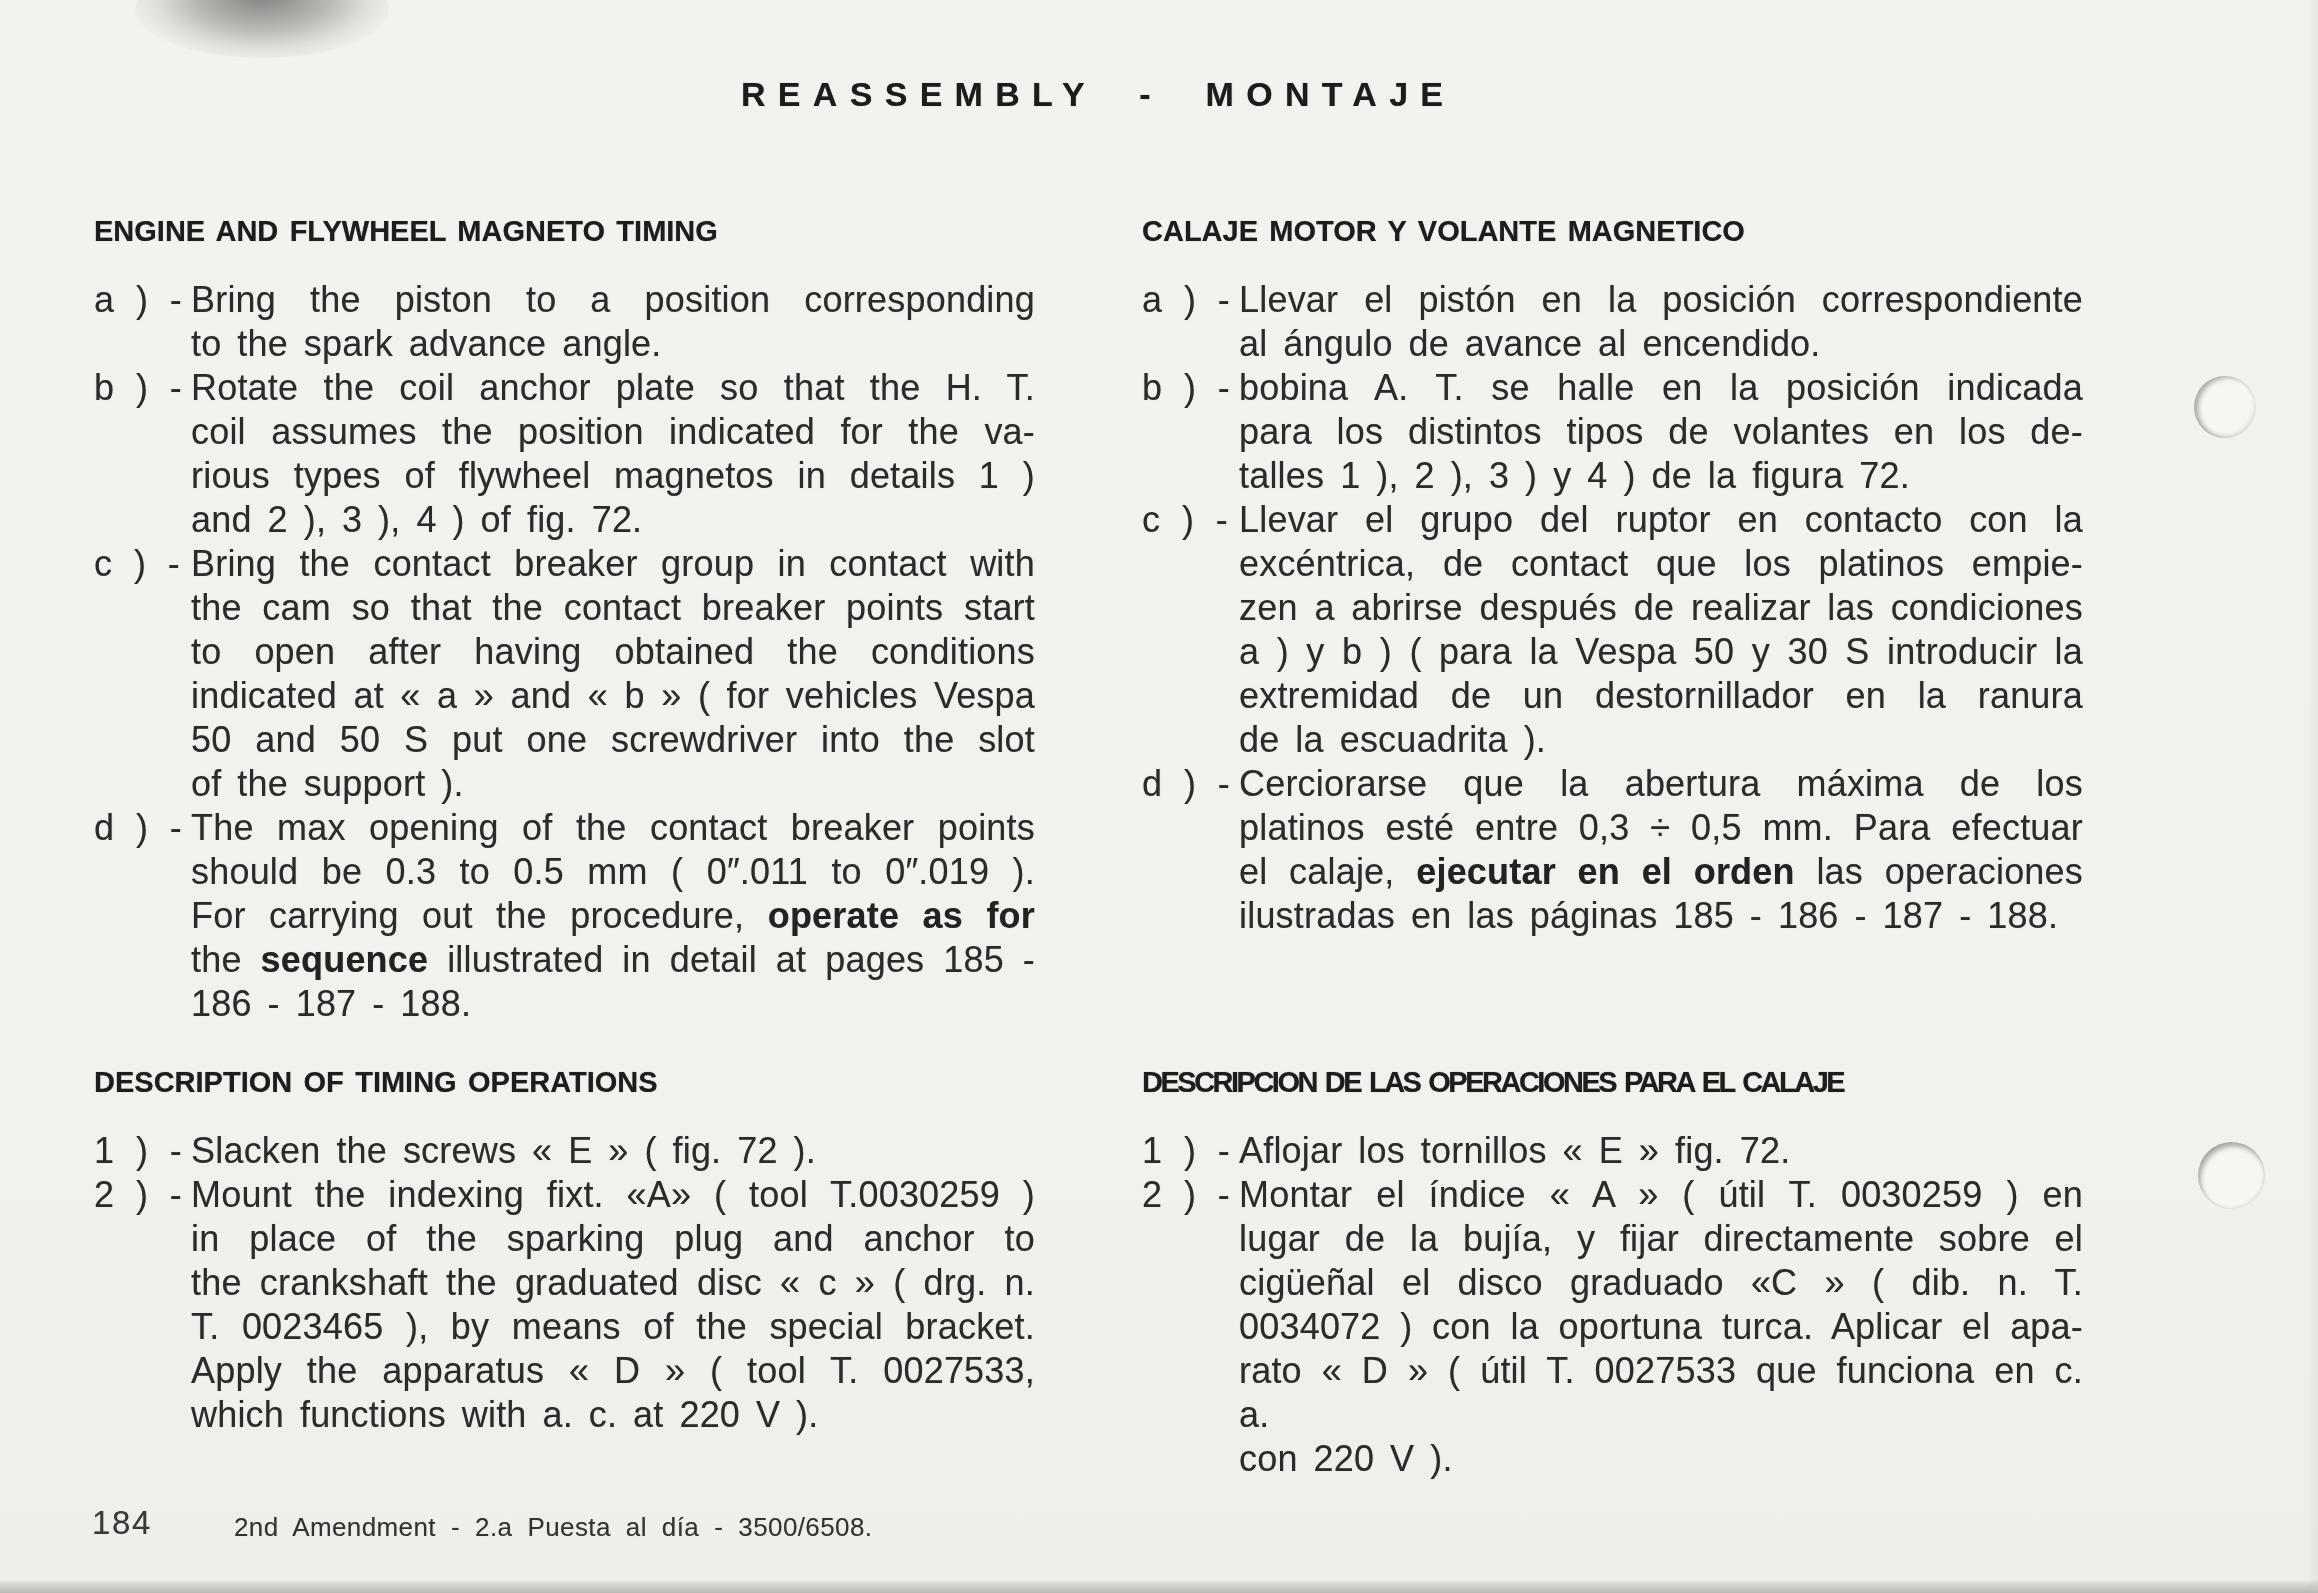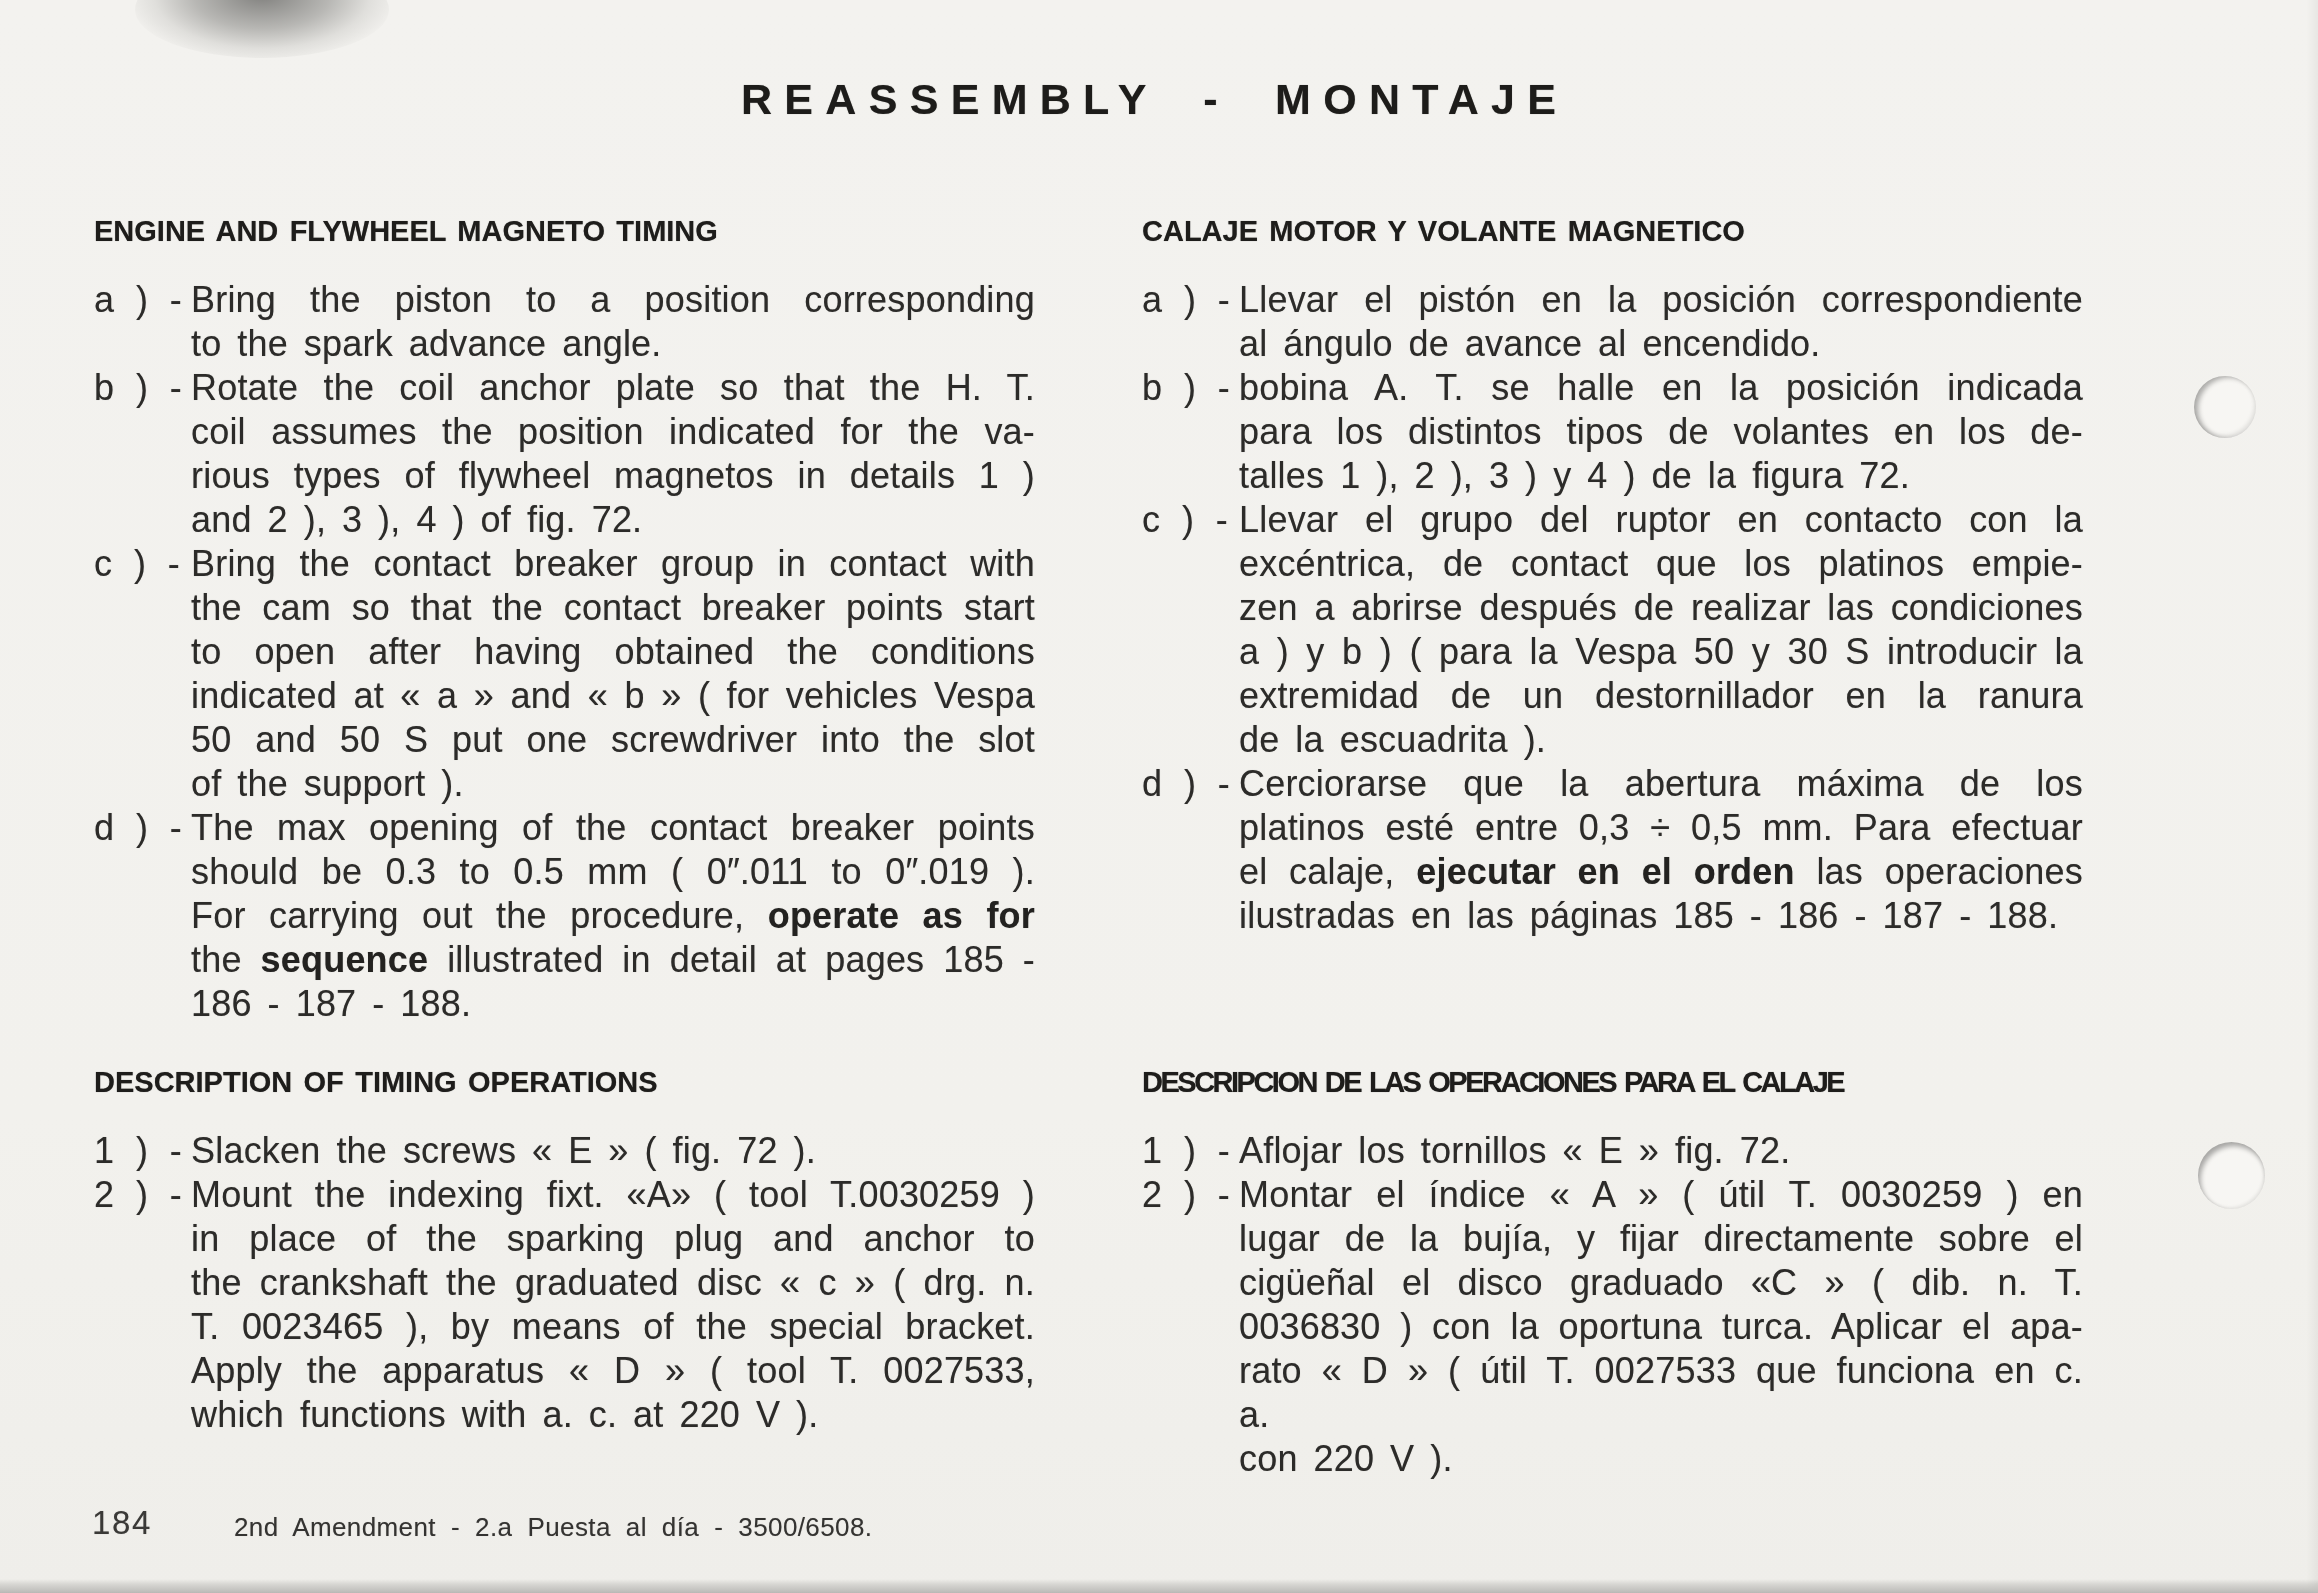--- a/index.html
+++ b/index.html
@@ -41,21 +41,21 @@
       rgba(130,129,126,0) 0%, rgba(130,129,126,0.22) 35%, #c1c0bd 80%, #b4b3b0 100%);
   }
   .right-shade {
     position:absolute; right:0; top:0; width:13px; height:100%;
     background:linear-gradient(to right, rgba(0,0,0,0), rgba(0,0,0,0.05));
   }
 
   
   .title {
     position:absolute; left:741px; top:75px; margin:0;
-    font-size:43px; font-weight:700; white-space:nowrap;
+    font-size:34px; font-weight:700; white-space:nowrap;
     letter-spacing:12.3px; word-spacing:21px;
     color:#1d1c1a; text-shadow:0 0 0.8px rgba(25,25,23,0.5);
   }
 
   
   .col {
     position:absolute; top:209px; width:941px;
     font-size:36px; line-height:44px;
     letter-spacing:0.2px; word-spacing:5.7px;
     text-shadow:0 0 0.8px rgba(48,48,45,0.35);
@@ -183,21 +183,21 @@
         <h2 class="heading condensed">DESCRIPCION DE LAS OPERACIONES PARA EL CALAJE</h2>
         <div class="item">
           <span class="marker">1 )  -</span>
           <div class="line last"><span>Aflojar los tornillos « E » fig. 72.</span></div>
         </div>
         <div class="item">
           <span class="marker">2 )  -</span>
           <div class="line"><span>Montar el índice « A » ( útil T. 0030259 ) en</span></div>
           <div class="line"><span>lugar de la bujía, y fijar directamente sobre el</span></div>
           <div class="line"><span>cigüeñal el disco graduado «C » ( dib. n. T.</span></div>
-          <div class="line"><span>0036830 ) con la oportuna turca. Aplicar el apa-</span></div>
+          <div class="line"><span>0034072 ) con la oportuna turca. Aplicar el apa-</span></div>
           <div class="line"><span>rato « D » ( útil T. 0027533 que funciona en c. a.</span></div>
           <div class="line last"><span>con 220 V ).</span></div>
         </div>
       </div>
     </div>
 
   <div>
     <span class="pagenum">184</span>
     <span class="footnote">2nd Amendment - 2.a Puesta al día - 3500/6508.</span>
   </div>

